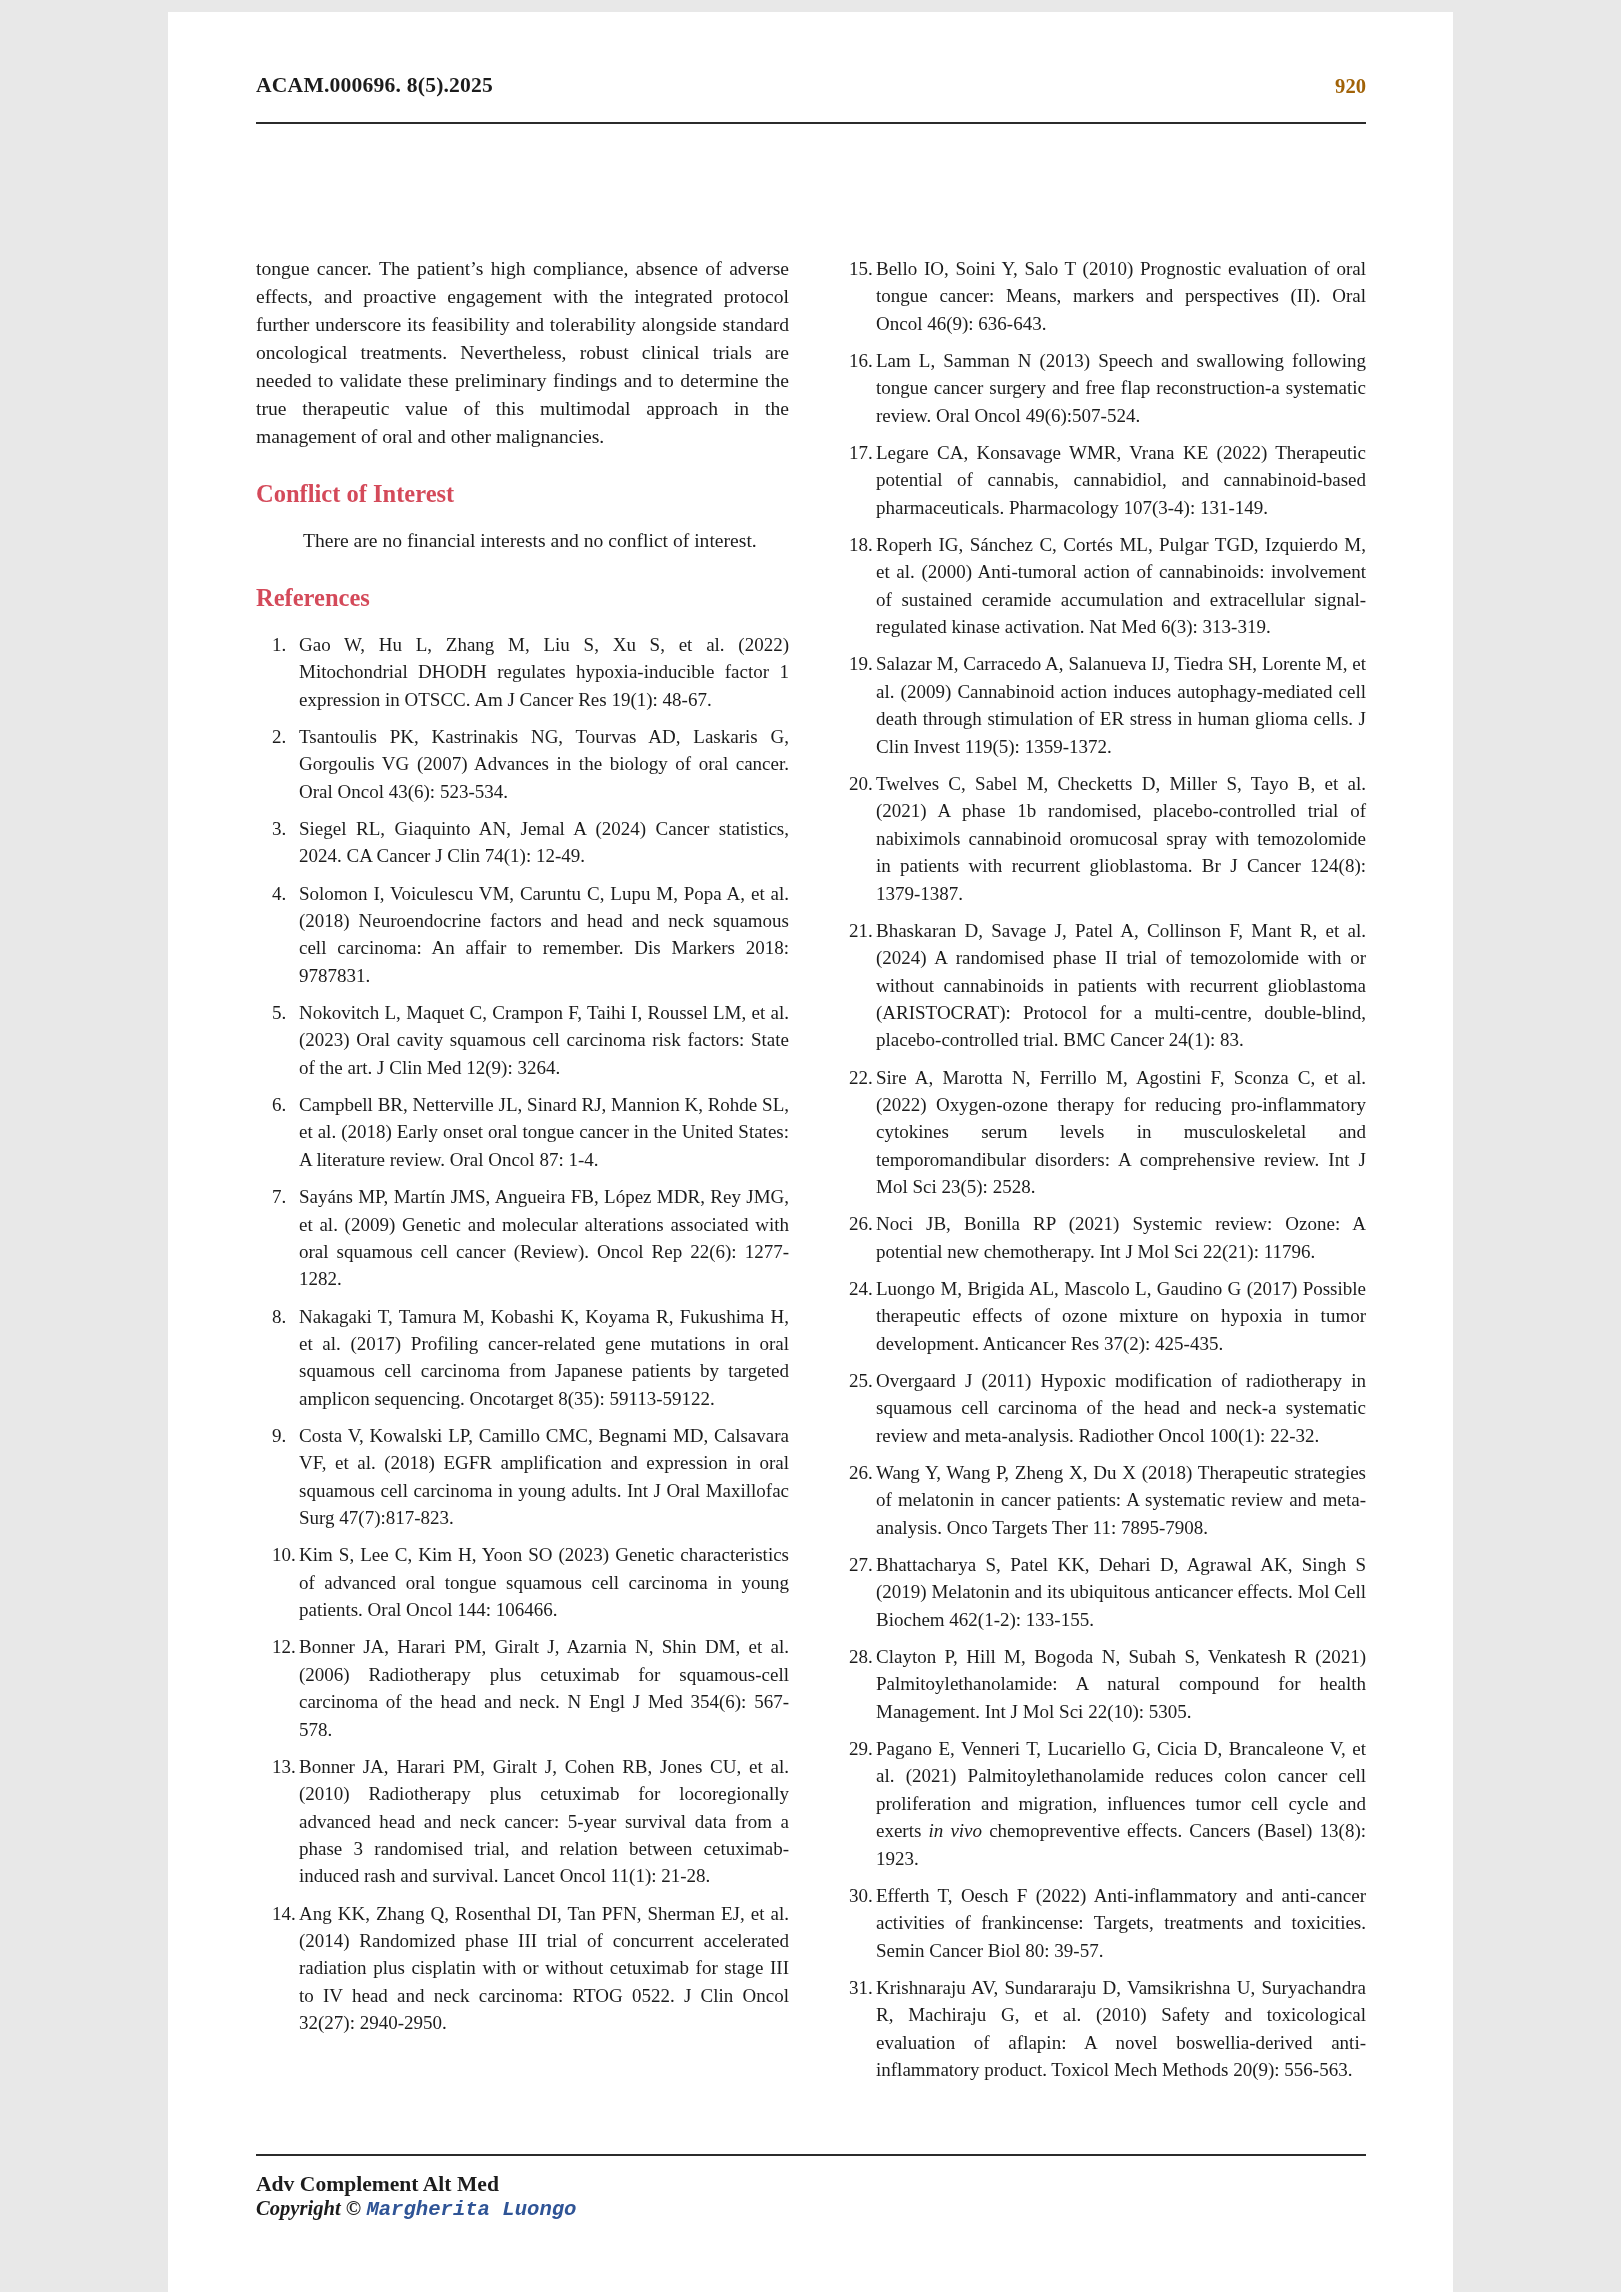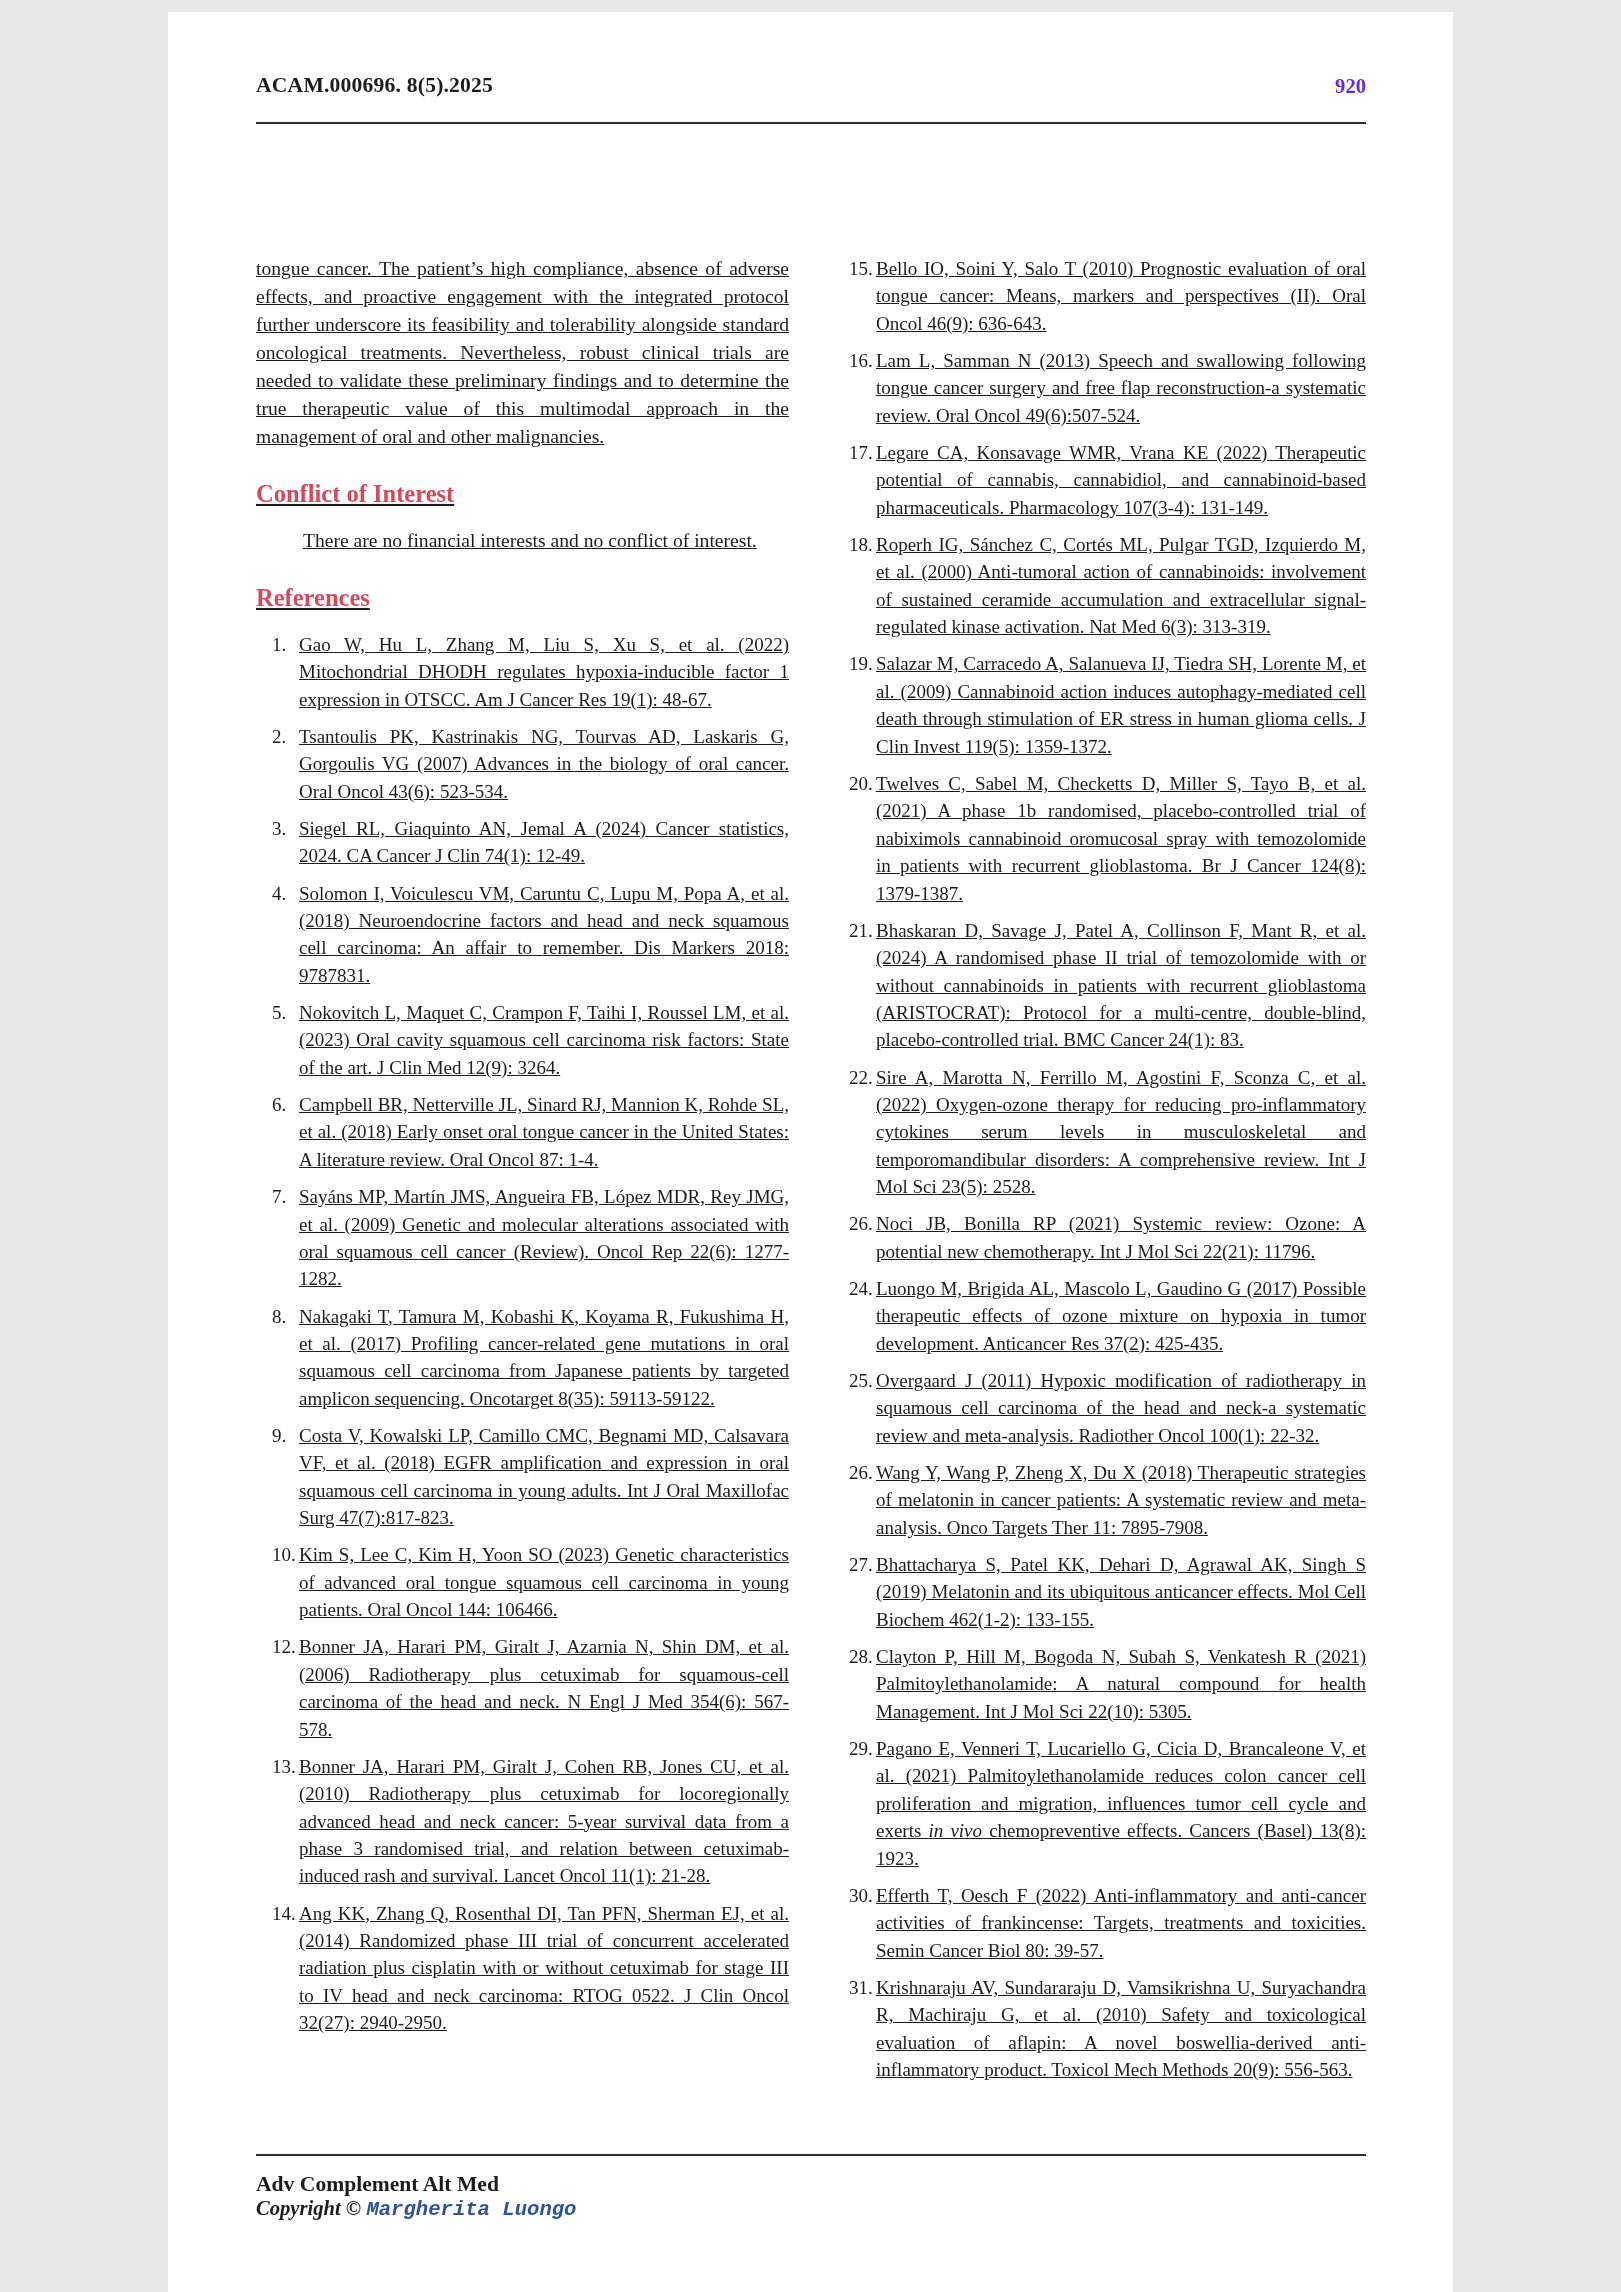--- a/index.html
+++ b/index.html
@@ -13,25 +13,25 @@
     overflow:hidden;
   }
   
   .header{
     position:absolute;left:88px;right:87px;top:61px;
     display:flex;justify-content:space-between;align-items:flex-end;
     padding-bottom:23.5px;
     border-bottom:2px solid #2b2b2b;
   }
   .article-id{font-size:21.6px;font-weight:bold;letter-spacing:0.2px;}
-  .page-number{font-size:20.6px;font-weight:bold;color:#6d28d9;}
+  .page-number{font-size:20.6px;font-weight:bold;color:#a16207;}
   
   .content{
     position:absolute;left:88px;right:87px;top:243px;
-    display:flex;gap:44px;text-decoration:underline;
+    display:flex;gap:44px;
   }
   .col{flex:1 1 0;min-width:0;}
   .body-par{
     margin:0;
     font-size:19.6px;line-height:28px;
     text-align:justify;
   }
   .section-heading{
     margin:29px 0 19.6px 0;
     font-size:24.5px;line-height:27.4px;

